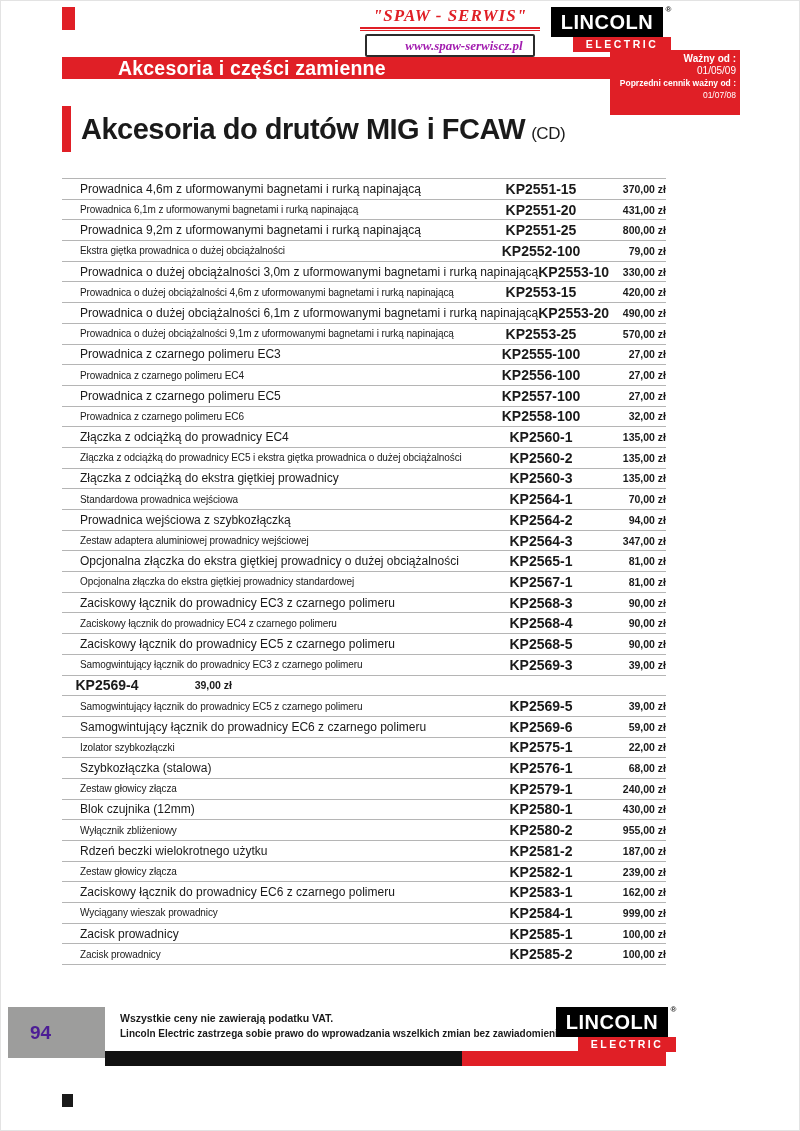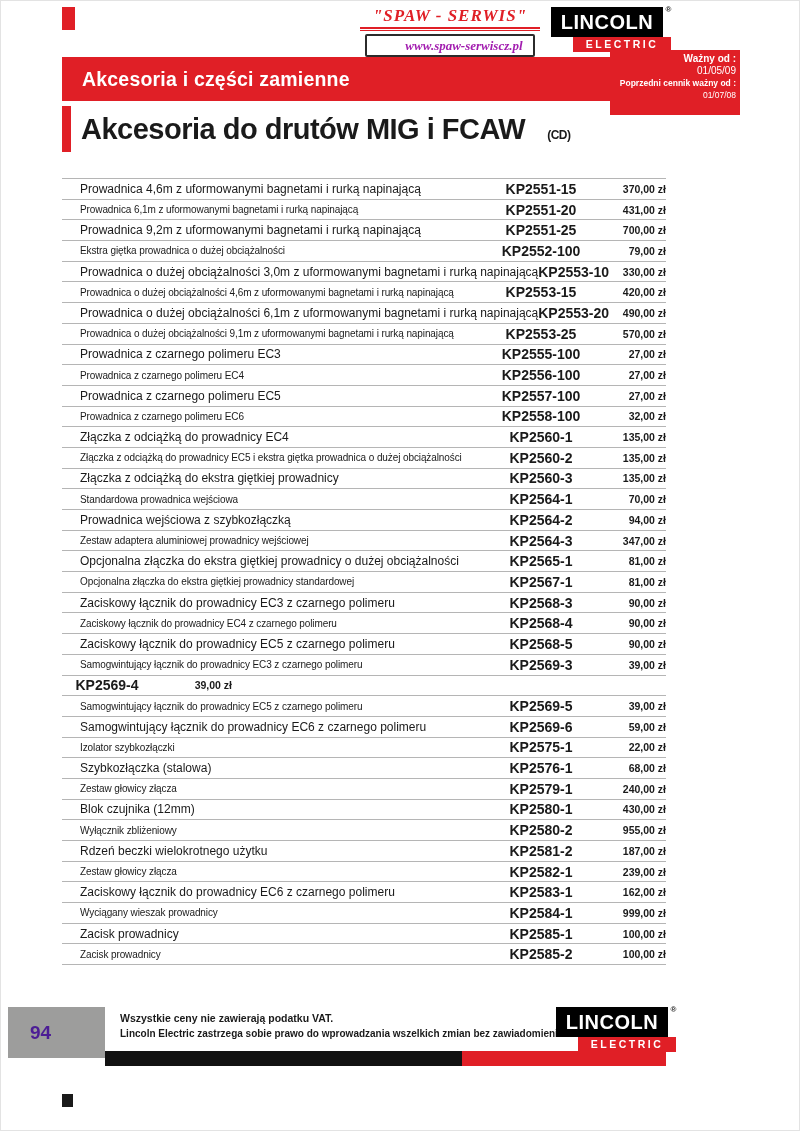--- a/index.html
+++ b/index.html
@@ -15,33 +15,33 @@
   .spaw-underline { height:4px; border-top:2px solid #e01f26; border-bottom:1px solid #e01f26; width:180px; margin:1px auto 3px; }
   .spaw-url-box { display:inline-block; border:2px solid #2b2b2b; border-radius:2px; padding:0 10px 1px; background:#fff; }
   .spaw-url { font-family:"Liberation Serif", serif; font-style:italic; font-weight:bold; font-size:13px; color:#a21caf;margin-left:28px; }
 
   .logo { width:112px; }
   .logo-top { left:551px; top:7px; }
   .logo-black { background:#000; color:#fff; text-align:center; font-weight:bold; height:30px; line-height:30px; font-size:20px; letter-spacing:0.5px; position:relative; }
   .logo-reg { position:absolute; right:-9px; top:-2px; font-size:8px; color:#1a1a1a; line-height:10px; }
   .logo-red { color:#fff; font-weight:bold; height:15px; line-height:15px; font-size:10.5px; letter-spacing:2.5px; text-align:center; width:98px; margin-left:22px; }
 
-  .title-bar { left:62px; top:57px; width:548px; height:44px; display:flex; align-items:center; }
+  .title-bar { left:62px; top:57px; width:548px; height:22px; display:flex; align-items:center;padding-left:36px; }
   .title-bar-text { color:#fff; font-weight:bold; font-size:19.5px; padding-left:20px; letter-spacing:0.2px; }
   .validity-block { left:610px; top:50px; width:130px; height:65px; }
   .validity-text { right:64px; top:53px; width:240px; text-align:right; color:#fff; }
   .vt-label { font-weight:bold; font-size:10px; line-height:12px; }
   .vt-date { font-size:10px; line-height:12px; }
   .vt-label-sm { font-weight:bold; font-size:8.5px; line-height:13px; }
   .vt-date-sm { font-size:8.5px; line-height:11px; }
 
   .page-title-block { left:62px; top:106px; height:46px; display:flex; }
   .page-title-rule { width:9px; height:46px; background:#e01f26; }
   .page-title { padding-left:10px; font-size:29px; font-weight:bold; letter-spacing:-0.5px; line-height:46px; white-space:nowrap; }
-  .page-title-suffix { font-size:12px; font-weight:bold; margin-left:22px; }
+  .page-title-suffix { font-size:17px; font-weight:normal; margin-left:6px; }
 
   
   .price-table { left:62px; top:178px; width:604px; border-top:1px solid #b5b5b5; }
   .row { display:flex; height:20.7px; border-bottom:1px solid #b5b5b5; align-items:center; }
   .cell { white-space:nowrap; overflow:visible; }
   .desc { flex:1; padding-left:18px; font-size:12px; }
   .row.alt .desc { font-size:10px; letter-spacing:-0.1px; }
   .part { width:90px; text-align:center; font-weight:bold; font-size:14px; }
   .price { width:80px; text-align:right; font-weight:bold; font-size:10.5px; }
 
@@ -103,21 +103,21 @@
 
   <div class="row alt">
     <div class="cell desc">Prowadnica 6,1m z uformowanymi bagnetami i rurką napinającą</div>
     <div class="cell part">KP2551-20</div>
     <div class="cell price">431,00 zł</div>
   </div>
 
   <div class="row">
     <div class="cell desc">Prowadnica 9,2m z uformowanymi bagnetami i rurką napinającą</div>
     <div class="cell part">KP2551-25</div>
-    <div class="cell price">700,00 zł</div>
+    <div class="cell price">800,00 zł</div>
   </div>
 
   <div class="row alt">
     <div class="cell desc">Ekstra giętka prowadnica o dużej obciążalności</div>
     <div class="cell part">KP2552-100</div>
     <div class="cell price">79,00 zł</div>
   </div>
 
   <div class="row">
     <div class="cell desc">Prowadnica o dużej obciążalności 3,0m z uformowanymi bagnetami i rurką napinającą</div>

